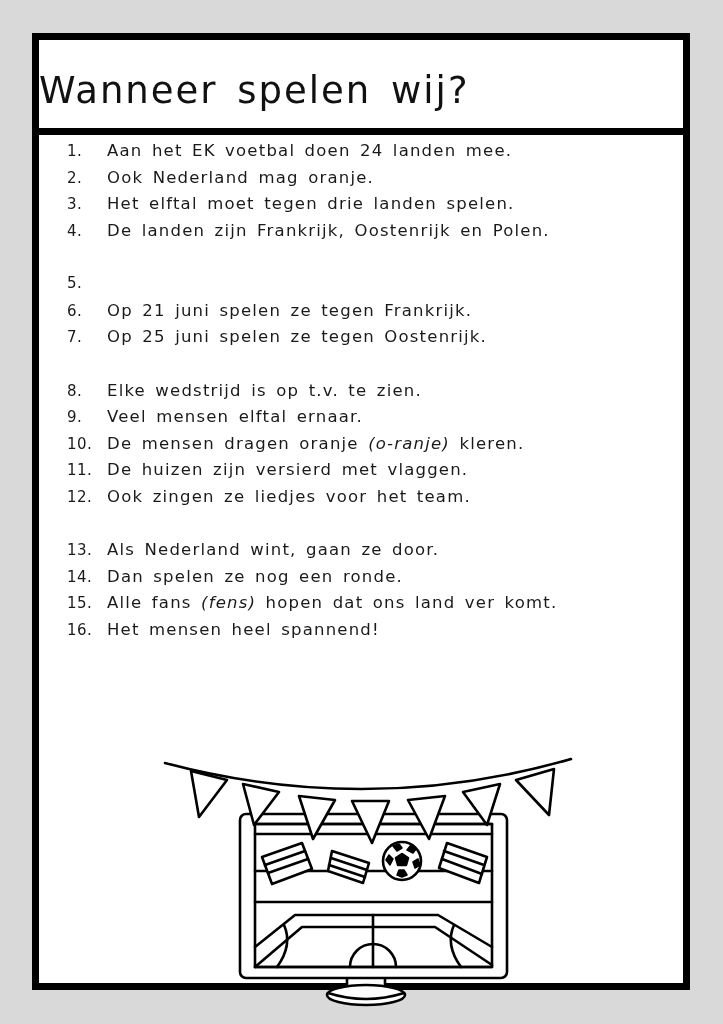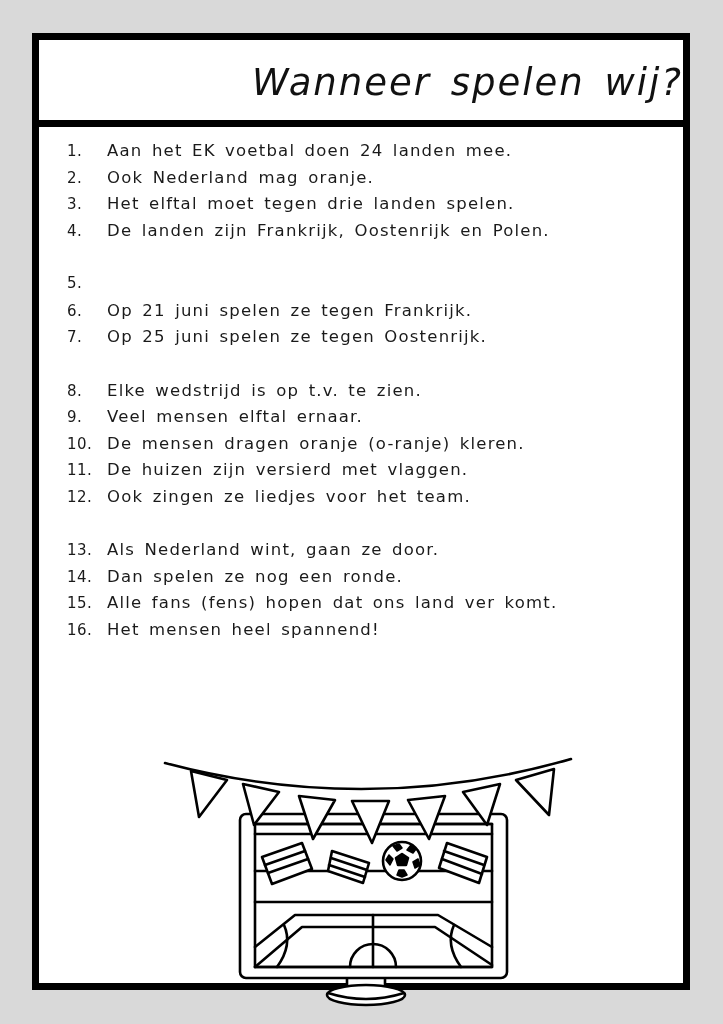--- a/index.html
+++ b/index.html
@@ -20,29 +20,28 @@
       top: 33px;
       width: 658px;
       height: 957px;
       box-sizing: border-box;
       border: 7px solid #000;
       background: #fff;
     }
     .title-box {
       position: absolute;
       left: 0;
-      top: 0;
+      top: 8px;
       width: 100%;
       height: 80px;
       border-bottom: 7px solid #000;
       display: flex;
       align-items: center;
-      justify-content: flex-end;
+      justify-content: flex-start;
       box-sizing: content-box;
-      font-style: italic;
     }
     .title {
       font-family: "DejaVu Sans", sans-serif;
       font-size: 37px;
       font-weight: normal;
       letter-spacing: 2px;
       word-spacing: 6px;
       color: #111;
       margin: 0;
       padding-top: 4px;
@@ -71,20 +70,21 @@
     .num {
       width: 40px;
       flex: 0 0 40px;
       font-size: 15px;
       letter-spacing: 0.5px;
     }
     .txt {
       flex: 1;
     }
     .pron {
+      font-style: italic;
     }
     .illustration {
       position: absolute;
       left: 118px;
       top: 707px;
       width: 424px;
       height: 266px;
     }
   </style>
 </head>

